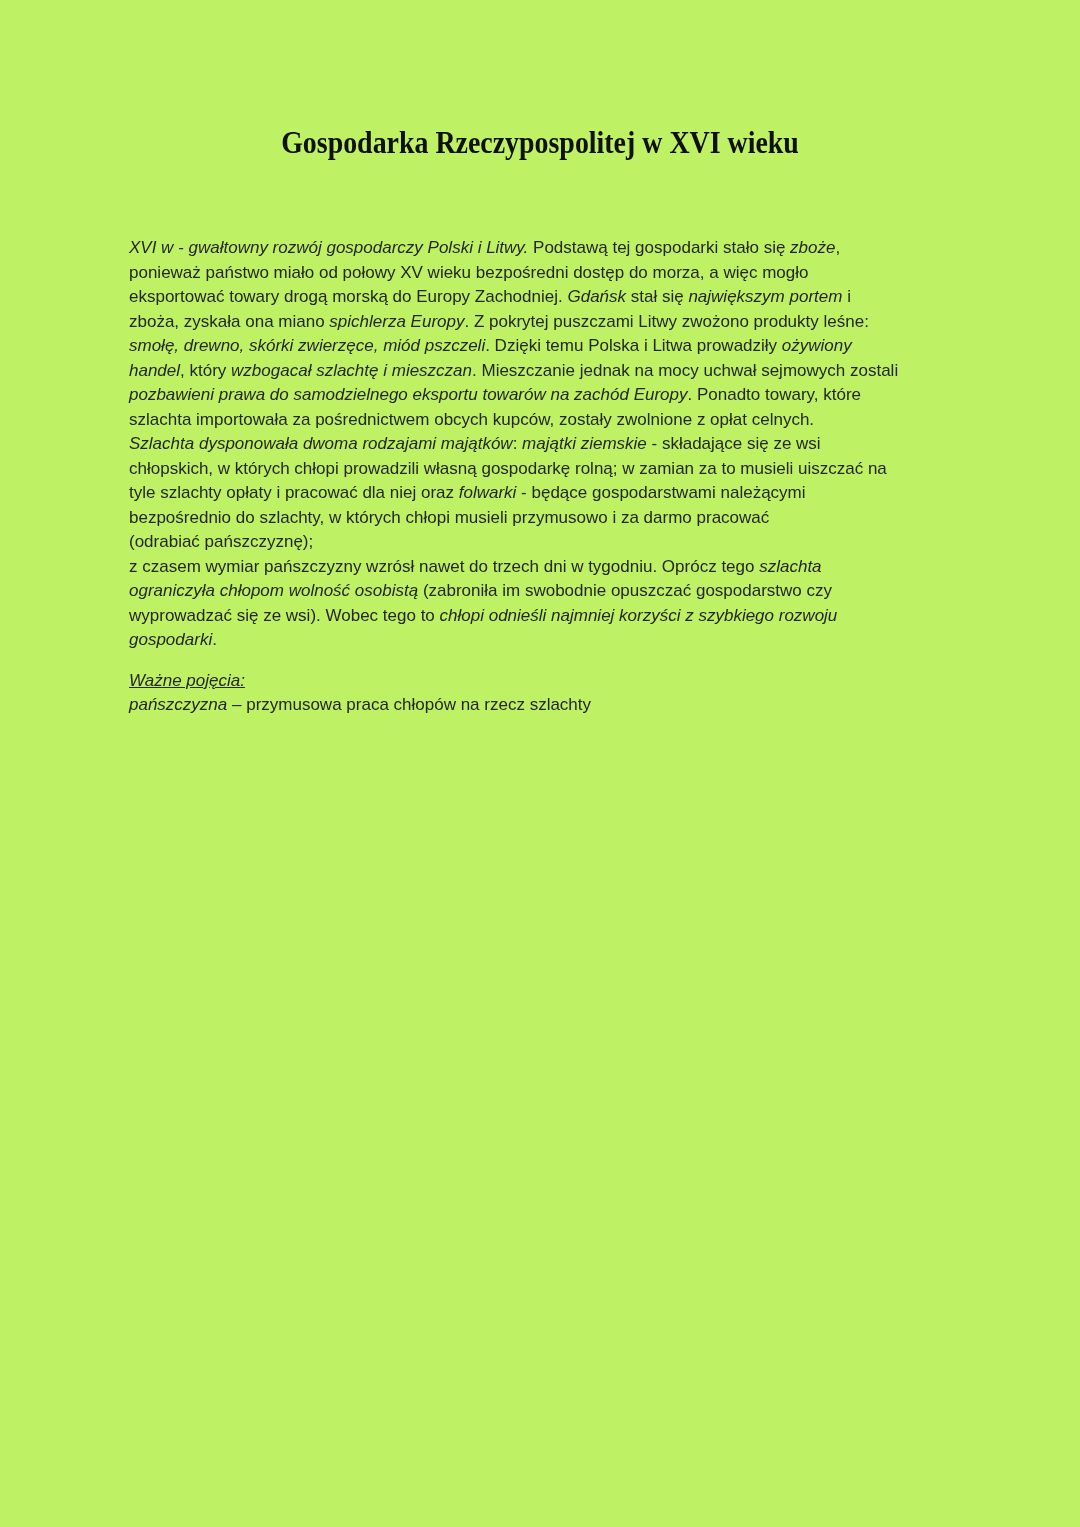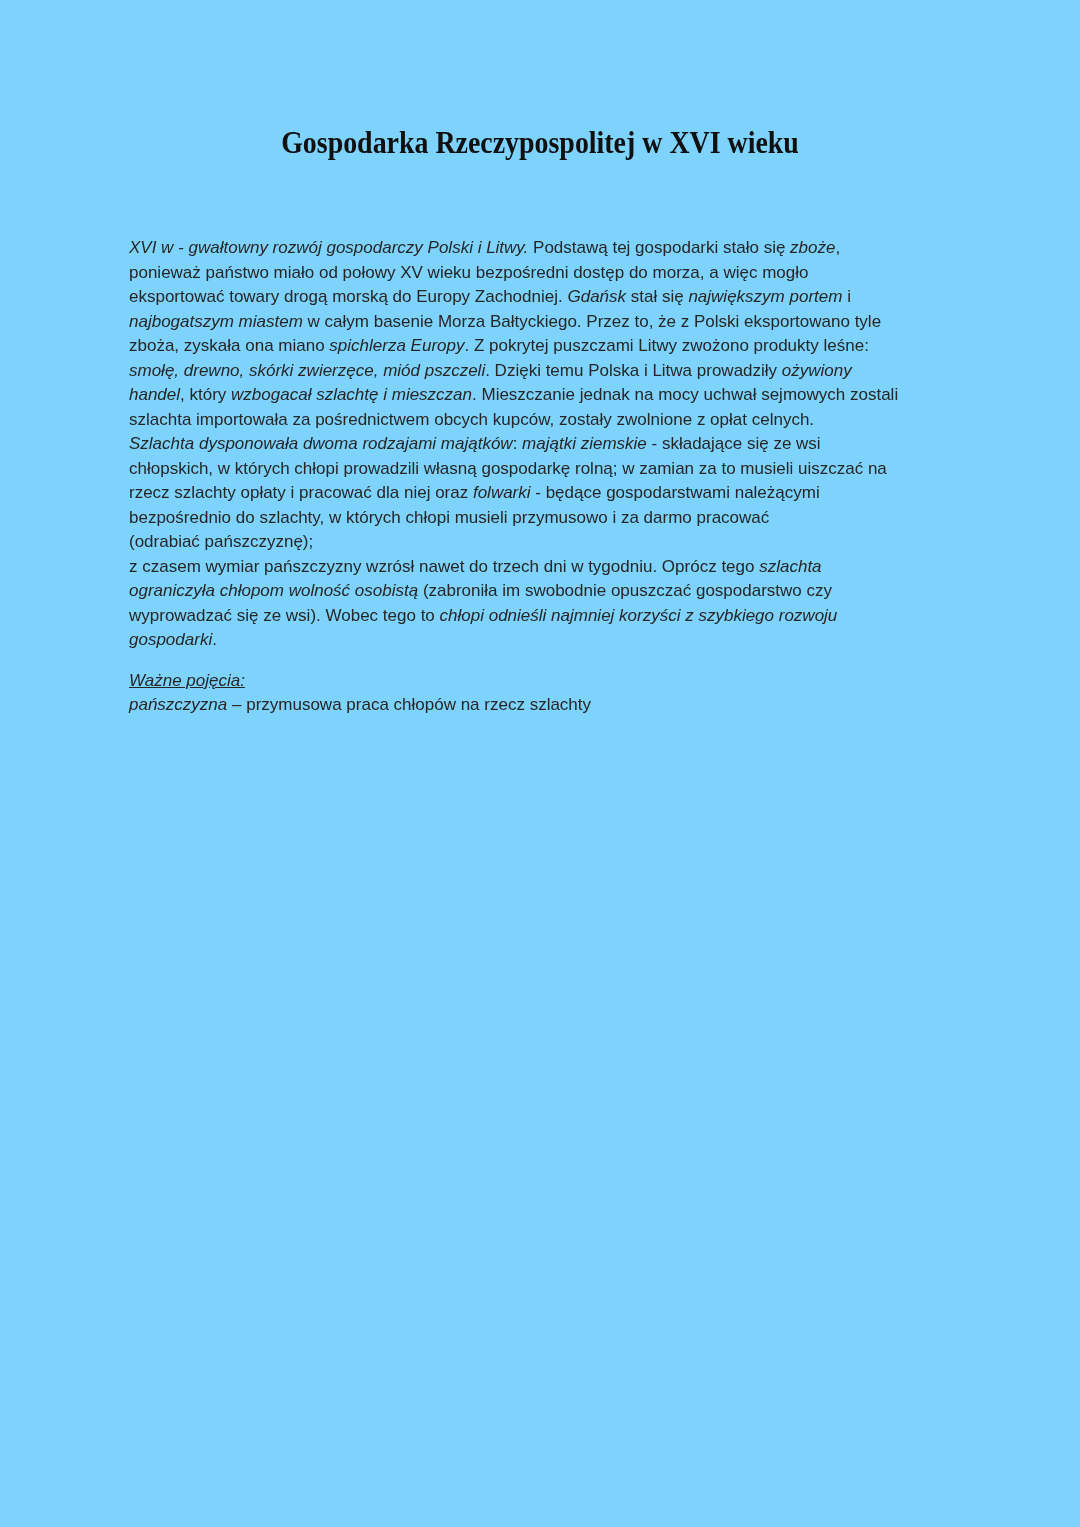--- a/index.html
+++ b/index.html
@@ -4,21 +4,21 @@
 <style>
   html, body {
     margin: 0;
     padding: 0;
     background: #ffffff;
   }
   .page {
     position: relative;
     width: 1080px;
     height: 1527px;
-    background: #7dd3fc;
+    background: #bef264;
     overflow: hidden;
     font-family: "Liberation Sans", "DejaVu Sans", sans-serif;
     color: #222222;
   }
   .doc-title {
     position: absolute;
     top: 125px;
     left: 0;
     width: 1080px;
     text-align: center;
@@ -62,28 +62,28 @@
 <div class="page">
 
   <div class="doc-title">Gospodarka Rzeczypospolitej w XVI wieku</div>
 
   <div class="body-text">
 
     <div>
         <div class="line"><span class="it">XVI w - gwałtowny rozwój gospodarczy Polski i Litwy.</span><span> Podstawą tej gospodarki stało się </span><span class="it">zboże</span><span>,</span></div>
         <div class="line"><span>ponieważ państwo miało od połowy XV wieku bezpośredni dostęp do morza, a więc mogło</span></div>
         <div class="line"><span>eksportować towary drogą morską do Europy Zachodniej. </span><span class="it">Gdańsk</span><span> stał się </span><span class="it">największym portem</span><span> i</span></div>
-        <div class="line"><span class="it">najbogatszym miastem</span><span> w całym basenie Morza Bałtyckiego. Przez to, że z Polski eksportowano tyle</span></div>
         <div class="line"><span>zboża, zyskała ona miano </span><span class="it">spichlerza Europy</span><span>. Z pokrytej puszczami Litwy zwożono produkty leśne:</span></div>
         <div class="line"><span class="it">smołę, drewno, skórki zwierzęce, miód pszczeli</span><span>. Dzięki temu Polska i Litwa prowadziły </span><span class="it">ożywiony</span></div>
         <div class="line"><span class="it">handel</span><span>, który </span><span class="it">wzbogacał szlachtę i mieszczan</span><span>. Mieszczanie jednak na mocy uchwał sejmowych zostali</span></div>
+        <div class="line"><span class="it">pozbawieni prawa do samodzielnego eksportu towarów na zachód Europy</span><span>. Ponadto towary, które</span></div>
         <div class="line"><span>szlachta importowała za pośrednictwem obcych kupców, zostały zwolnione z opłat celnych.</span></div>
         <div class="line"><span class="it">Szlachta dysponowała dwoma rodzajami majątków</span><span>: </span><span class="it">majątki ziemskie</span><span> - składające się ze wsi</span></div>
         <div class="line"><span>chłopskich, w których chłopi prowadzili własną gospodarkę rolną; w zamian za to musieli uiszczać na</span></div>
-        <div class="line"><span>rzecz szlachty opłaty i pracować dla niej oraz </span><span class="it">folwarki</span><span> - będące gospodarstwami należącymi</span></div>
+        <div class="line"><span>tyle szlachty opłaty i pracować dla niej oraz </span><span class="it">folwarki</span><span> - będące gospodarstwami należącymi</span></div>
         <div class="line"><span>bezpośrednio do szlachty, w których chłopi musieli przymusowo i za darmo pracować</span></div>
         <div class="line"><span>(odrabiać pańszczyznę);</span></div>
         <div class="line"><span>z czasem wymiar pańszczyzny wzrósł nawet do trzech dni w tygodniu. Oprócz tego </span><span class="it">szlachta</span></div>
         <div class="line"><span class="it">ograniczyła chłopom wolność osobistą</span><span> (zabroniła im swobodnie opuszczać gospodarstwo czy</span></div>
         <div class="line"><span>wyprowadzać się ze wsi). Wobec tego to </span><span class="it">chłopi odnieśli najmniej korzyści z szybkiego rozwoju</span></div>
         <div class="line"><span class="it">gospodarki</span><span>.</span></div>
       </div>
 
     <div class="terms-heading">Ważne pojęcia:</div>
 

